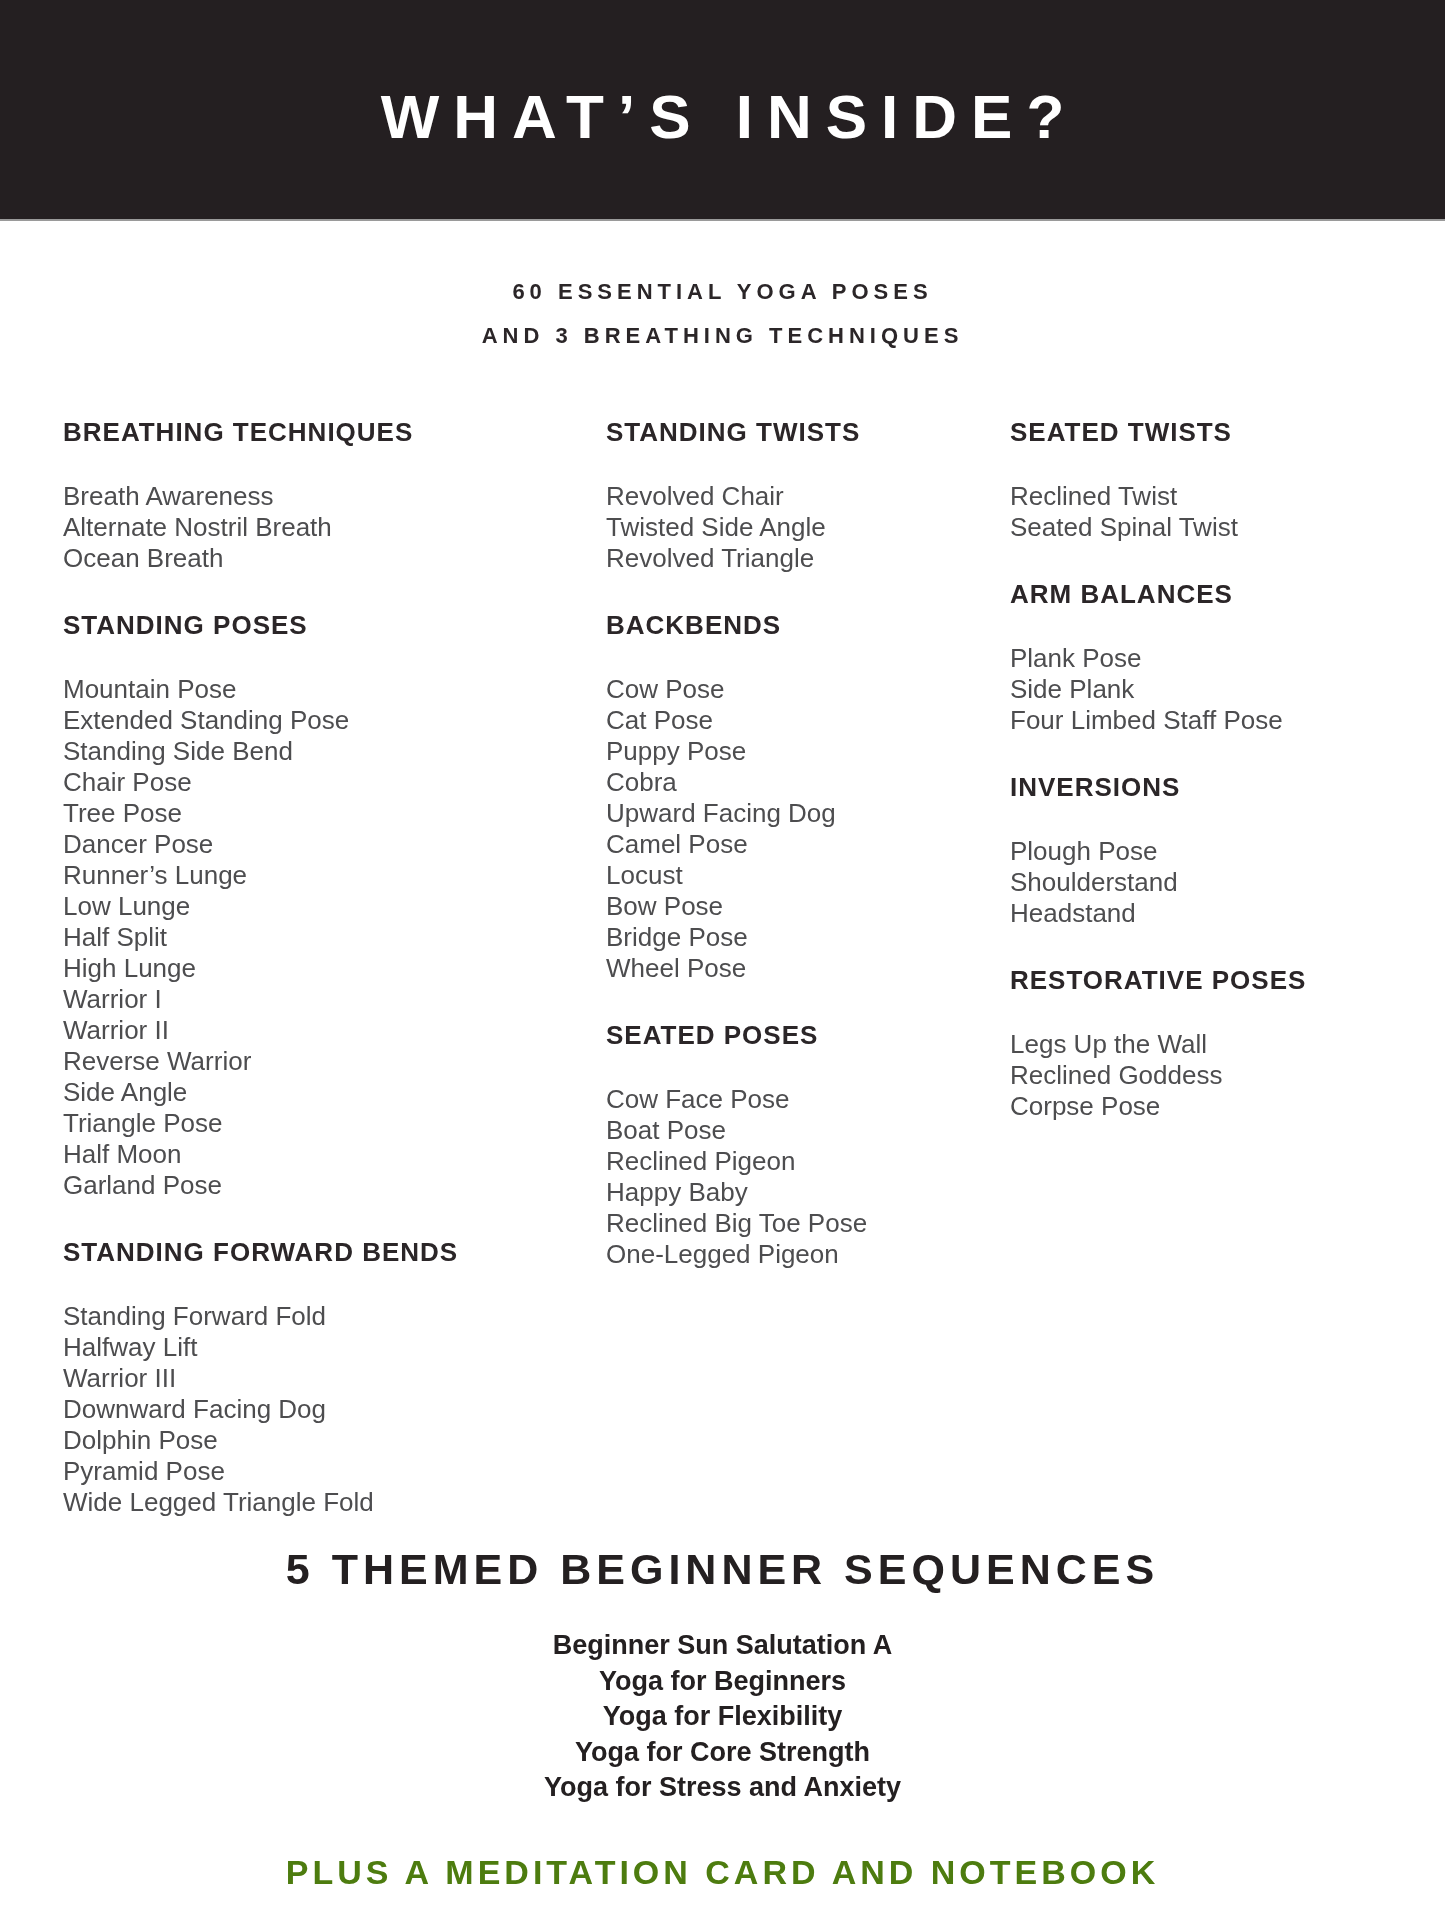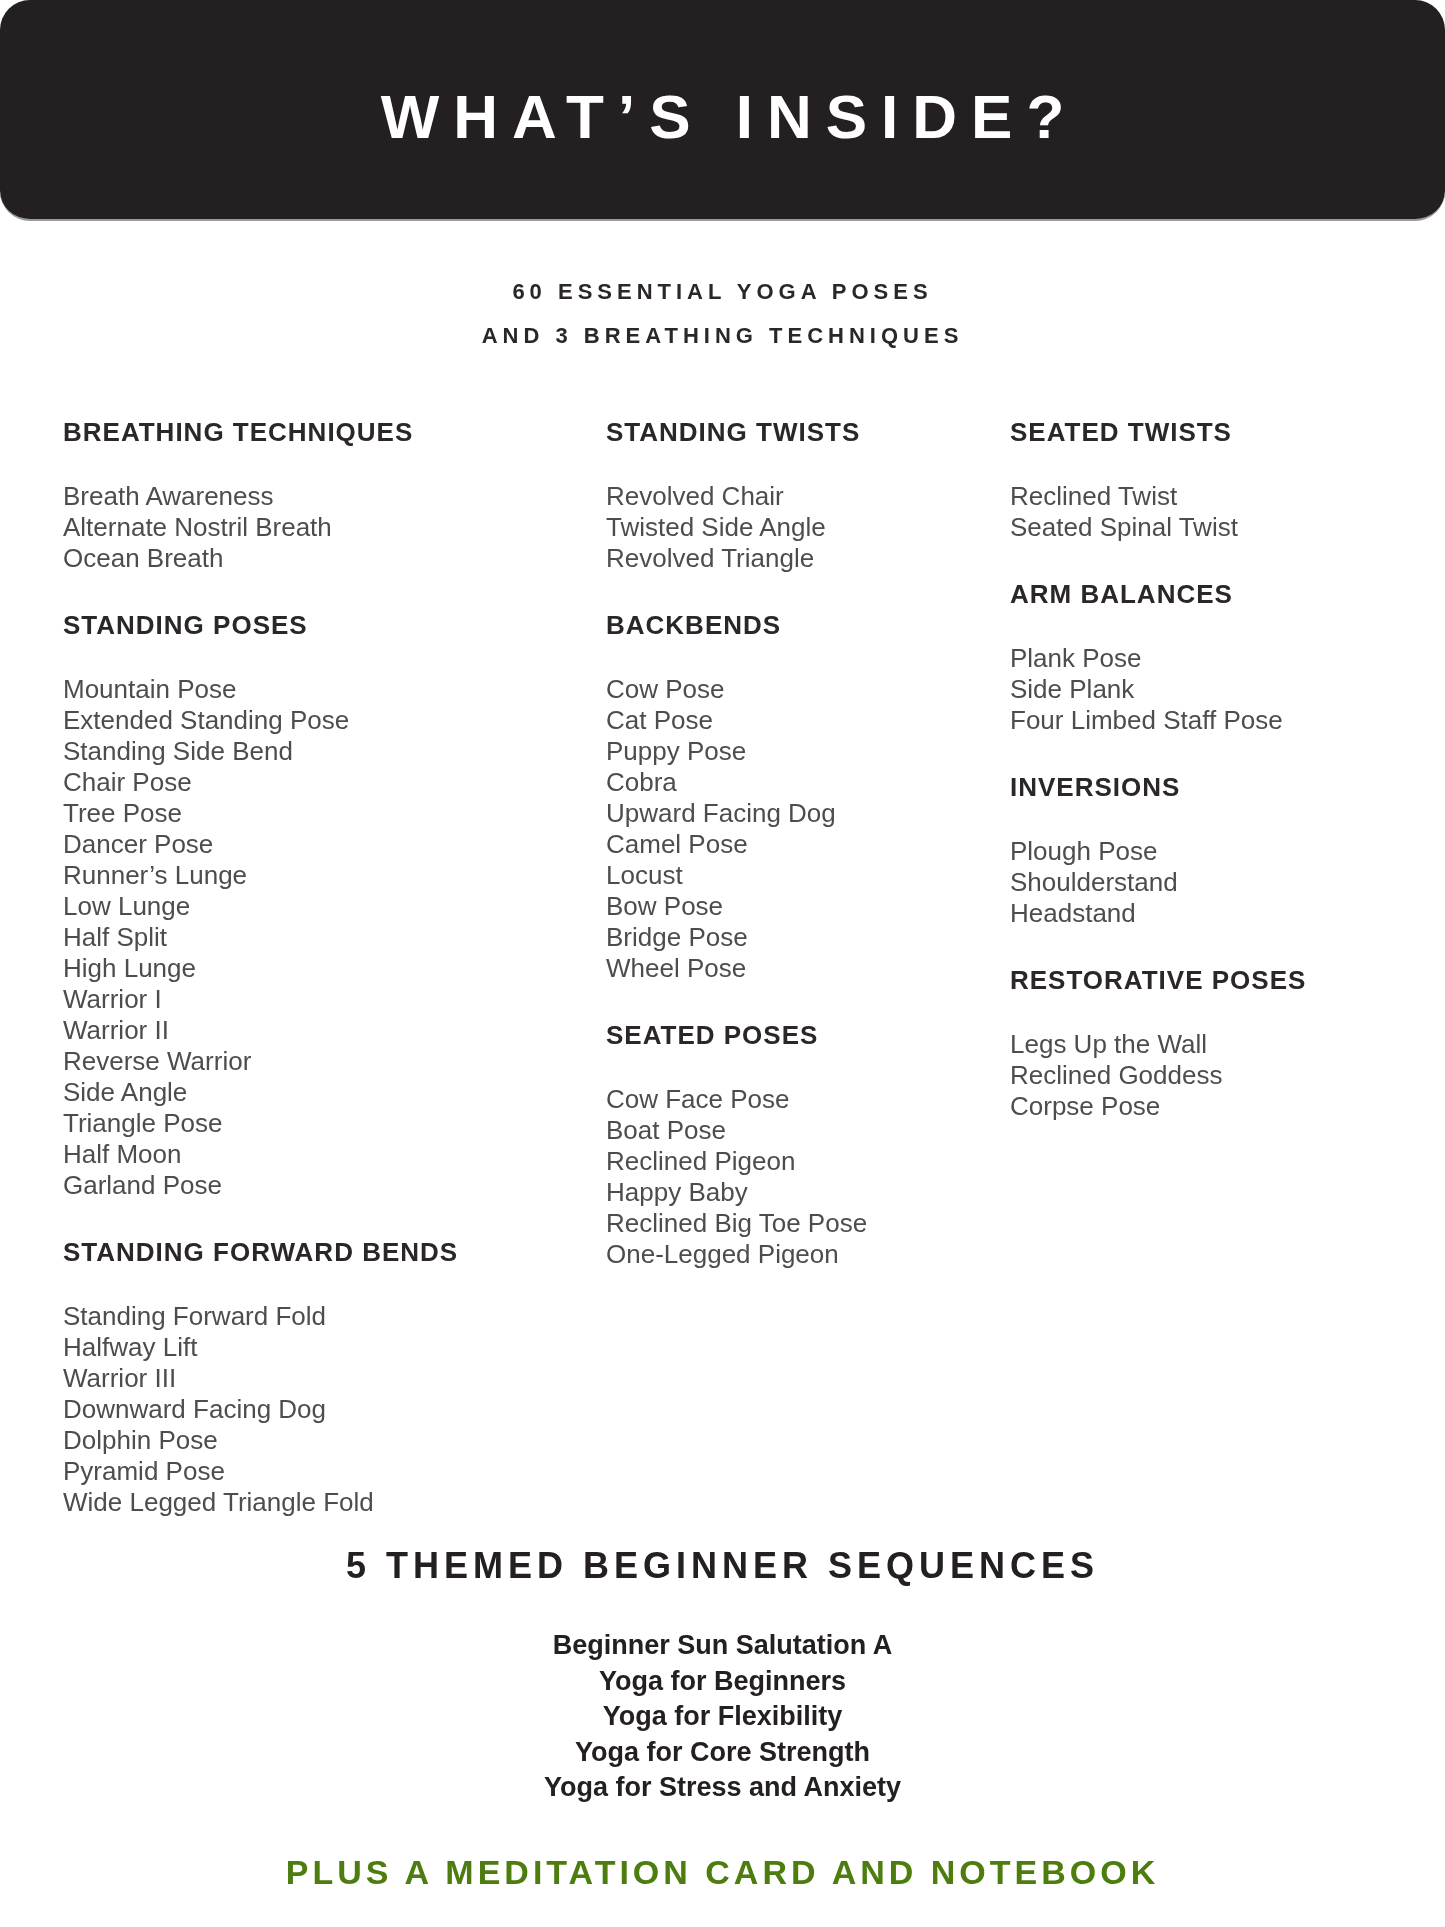--- a/index.html
+++ b/index.html
@@ -17,21 +17,20 @@
   }
   .header-bar {
     position: absolute;
     top: 0; left: 0; right: 0;
     height: 219px;
     background: #241f21;
     border-bottom: 2px solid #9a9a9a;
     display: flex;
     align-items: center;
     justify-content: center;
-    border-radius: 30px;
   }
   .header-bar h1 {
     margin: 0;
     padding-top: 14px;
     color: #ffffff;
     font-size: 62px;
     font-weight: 700;
     letter-spacing: 14px;
     text-indent: 14px;
     white-space: nowrap;
@@ -78,21 +77,21 @@
     line-height: 31px;
     color: #4d4d4f;
   }
   .pose-list li { white-space: nowrap; }
   .sequences-title {
     position: absolute;
     top: 1545px;
     left: 0; right: 0;
     text-align: center;
     color: #242021;
-    font-size: 36px;
+    font-size: 43px;
     font-weight: 700;
     letter-spacing: 5px;
     white-space: nowrap;
   }
   .sequences-list {
     position: absolute;
     top: 1628px;
     left: 0; right: 0;
     list-style: none;
     margin: 0;

